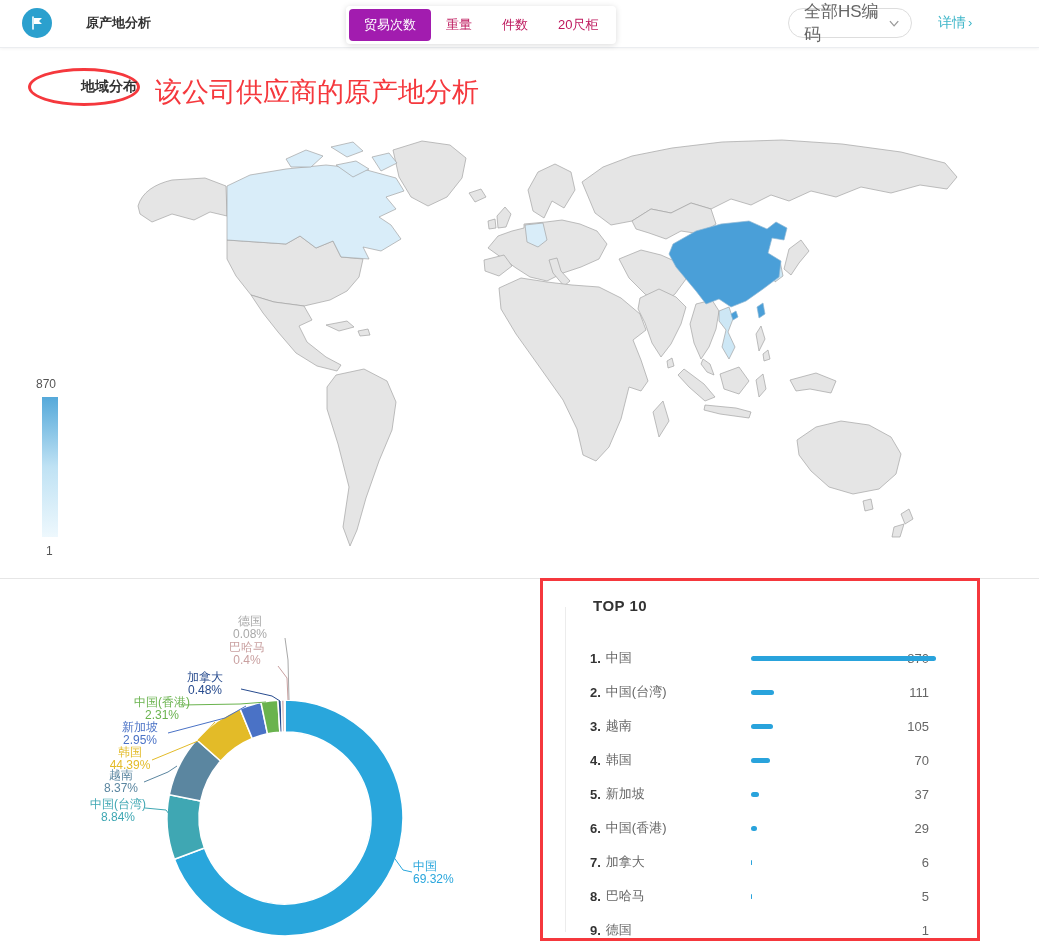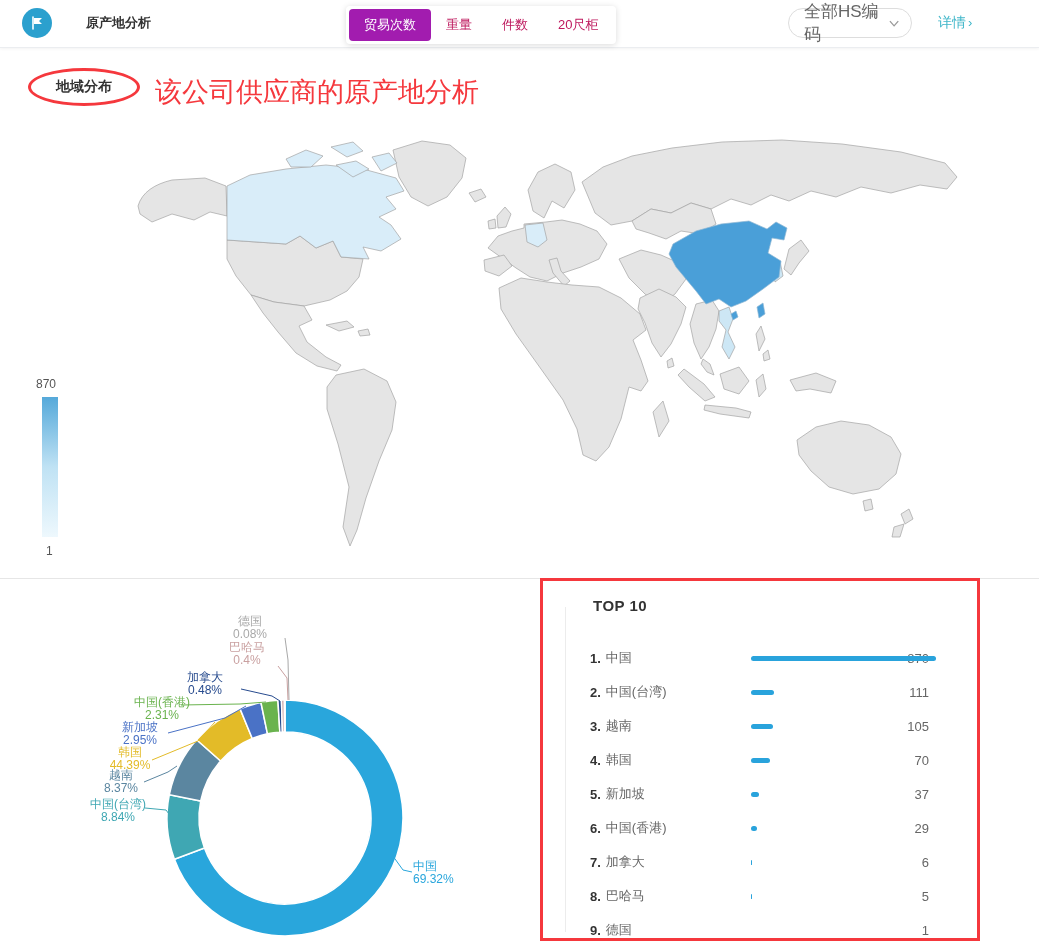--- a/index.html
+++ b/index.html
@@ -76,21 +76,21 @@
       <svg width="11" height="7" viewBox="0 0 11 7">
         <polyline points="1,1 5.5,6 10,1" fill="none" stroke="#999" stroke-width="1.4"></polyline>
       </svg>
     </div>
 
     <div class="detail-link">
       <span>详情</span><span class="arr">›</span>
     </div>
   </div>
 
-  <div class="red-ellipse" style="left:28px;top:68px;width:112px;height:38px;">
+  <div class="red-ellipse" style="left:28px;top:68px;width:112px;height:38px;justify-content:flex-end;">
     <span>地域分布</span>
   </div>
   <div class="red-note">该公司供应商的原产地分析</div>
 
   <svg class="map-svg" width="860" height="437" viewBox="0 0 860 437">
     <g fill="#e5e5e5" stroke="#a3a3a3" stroke-width="0.7" stroke-linejoin="round">
 
       <path d="M38,78 C42,64 55,56 72,52 L105,50 L126,58 L127,88 L110,84 L94,92 L72,86 L52,94 L40,86 Z"></path>
 
       <path d="M127,112 L186,116 L200,108 L216,120 L233,113 L241,129 L263,131 L259,149 L247,163 L230,172 L204,178 L174,174 L151,167 L136,148 L127,131 Z"></path>

